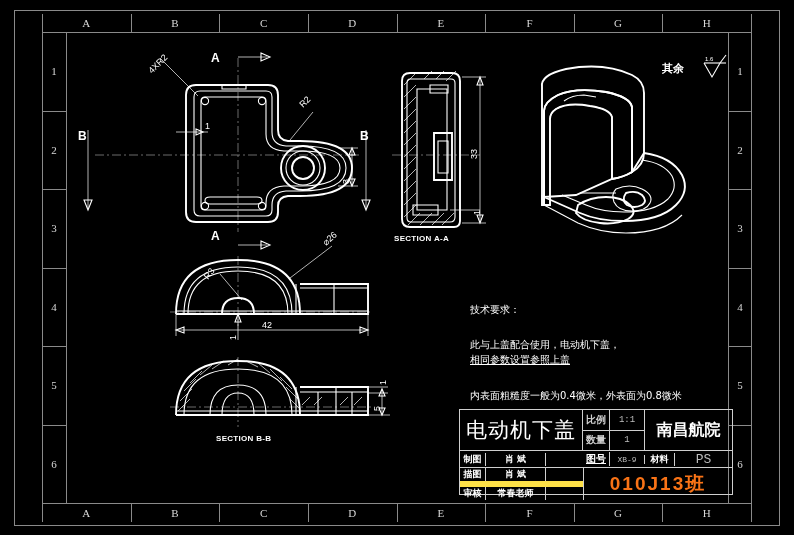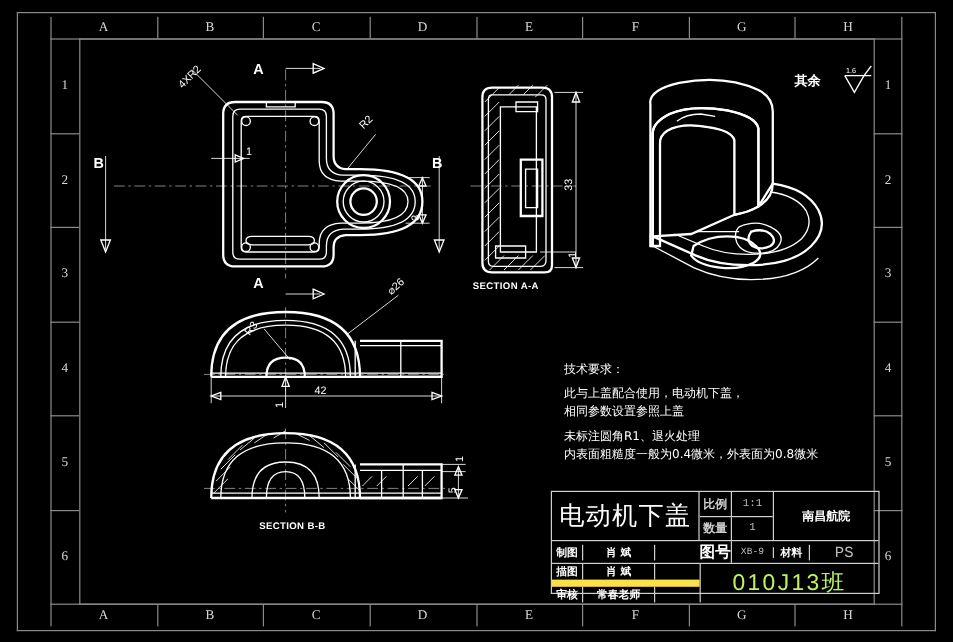--- a/index.html
+++ b/index.html
@@ -28,21 +28,21 @@
   #tb{left:459px;top:409px;width:274px;height:86px;border:1.3px solid #cfcfcf;
       box-sizing:border-box;display:flex;flex-direction:column;}
   #tb .r{display:flex;flex:1;}
   #tb .c{border-right:1px solid #cfcfcf;display:flex;align-items:center;
          justify-content:center;box-sizing:border-box;overflow:hidden;}
   #tb .c:last-child{border-right:none;}
   .rowline{border-bottom:1px solid #cfcfcf;}
   .cnb{font-family:"DejaVu Sans",sans-serif;font-weight:bold;color:#ffffff;}
   .mono{font-family:"Liberation Mono",monospace;color:#bdbdbd;}
   #bigname{font-family:"DejaVu Sans",sans-serif;font-size:21px;color:#ffffff;letter-spacing:1px;}
-  #classno{font-family:"Liberation Sans",sans-serif;font-size:19px;color:#bef264;letter-spacing:2px;}
+  #classno{font-family:"Liberation Sans",sans-serif;font-size:19px;color:#f97316;letter-spacing:2px;font-weight:bold;}
   .rough{font-family:"Liberation Sans",sans-serif;font-size:6px;fill:#ffffff;}
 </style>
 </head>
 <body>
 
 <div id="sheet">
 
   <div class="ln" style="left:14px;top:10px;width:1px;height:516px;"></div>
   <div class="ln" style="left:779px;top:10px;width:1px;height:516px;"></div>
   <div class="ln" style="left:14px;top:10px;width:766px;height:1px;"></div>
@@ -354,24 +354,23 @@
     <line class="thin" x1="218" y1="70" x2="240" y2="70"></line>
     <line class="thin" x1="232" y1="44" x2="232" y2="70"></line>
     <path class="w" d="M229,51 L232,44 L235,51 Z" fill="#fff"></path>
     <path class="w" d="M229,63 L232,70 L235,63 Z" fill="#fff"></path>
     <text class="dimtxt" transform="translate(230,66) rotate(-90)">5</text>
 
     <text class="seclbl" x="66" y="96">SECTION B-B</text>
   </svg>
 
   <div class="abs" id="notes">
-    <div style="margin-bottom:4px;font-family:Liberation Mono, monospace;">技术要求：</div>
+    <div style="margin-bottom:20px;">技术要求：</div>
     <div>此与上盖配合使用，电动机下盖，</div>
-    <div style="margin-bottom:6px;">相同参数设置参照上盖</div>
-    <div>未标注圆角R1、退火处理</div>
+    <div style="margin-bottom:21px;text-decoration:underline;">相同参数设置参照上盖</div>
     <div>内表面粗糙度一般为0.4微米，外表面为0.8微米</div>
   </div>
 
   <div class="abs" id="tb">
 
     <div class="r rowline" style="flex:0 0 40px;">
       <div class="c" style="flex:0 0 123px;">
         <span id="bigname">电动机下盖</span>
       </div>
       <div class="c" style="flex:0 0 62px;padding:0;">
@@ -379,28 +378,28 @@
           <div style="display:flex;flex:1;border-bottom:1px solid #cfcfcf;">
             <div class="c" style="flex:0 0 27px;font-size:10px;font-family:'DejaVu Sans',sans-serif;font-weight:bold;">比例</div>
             <div class="c mono" style="flex:1;font-size:9px;border-right:none;">1:1</div>
           </div>
           <div style="display:flex;flex:1;">
             <div class="c" style="flex:0 0 27px;font-size:10px;font-family:'DejaVu Sans',sans-serif;font-weight:bold;">数量</div>
             <div class="c mono" style="flex:1;font-size:9px;border-right:none;">1</div>
           </div>
         </div>
       </div>
-      <div class="c cnb" style="flex:1;font-size:10px;">南昌航院</div>
+      <div class="c cnb" style="flex:1;font-size:16px;">南昌航院</div>
     </div>
 
     <div class="r rowline" style="flex:0 0 16px;align-items:center;">
       <div class="c cnb" style="flex:0 0 26px;font-size:9px;">制图</div>
       <div class="c cnb" style="flex:0 0 60px;font-size:9px;">肖  斌</div>
       <div class="c" style="flex:0 0 37px;"></div>
-      <div class="c cnb" style="flex:0 0 27px;font-size:13px;">图号</div>
+      <div class="c cnb" style="flex:0 0 27px;font-size:10px;text-decoration:underline;">图号</div>
       <div class="c mono" style="flex:0 0 35px;font-size:8px;">XB-9</div>
       <div class="c cnb" style="flex:0 0 30px;font-size:9px;">材料</div>
       <div class="c mono" style="flex:1;font-size:13px;">PS</div>
     </div>
 
     <div class="r" style="flex:1;">
       <div style="flex:0 0 123px;display:flex;flex-direction:column;border-right:1px solid #cfcfcf;">
         <div style="display:flex;flex:1;border-bottom:6px solid #fde047;">
           <div class="c cnb" style="flex:0 0 26px;font-size:9px;">描图</div>
           <div class="c cnb" style="flex:0 0 60px;font-size:9px;">肖  斌</div>

